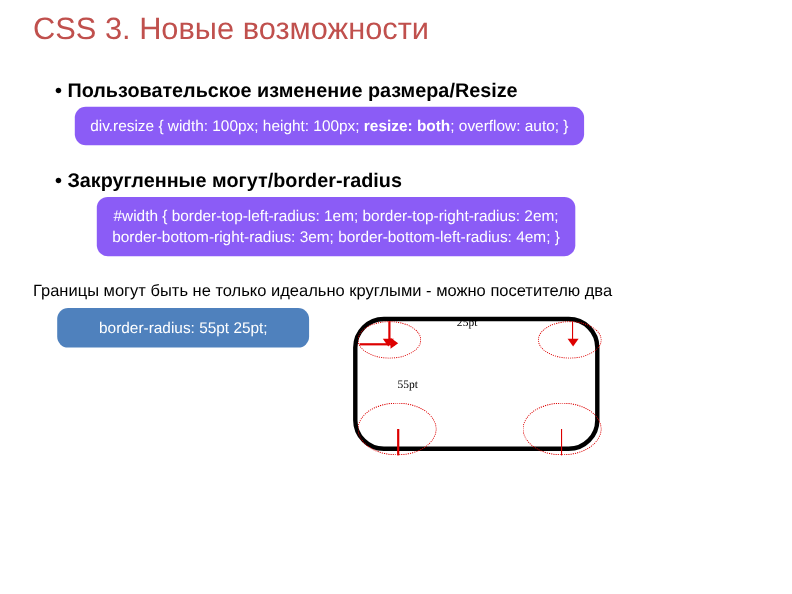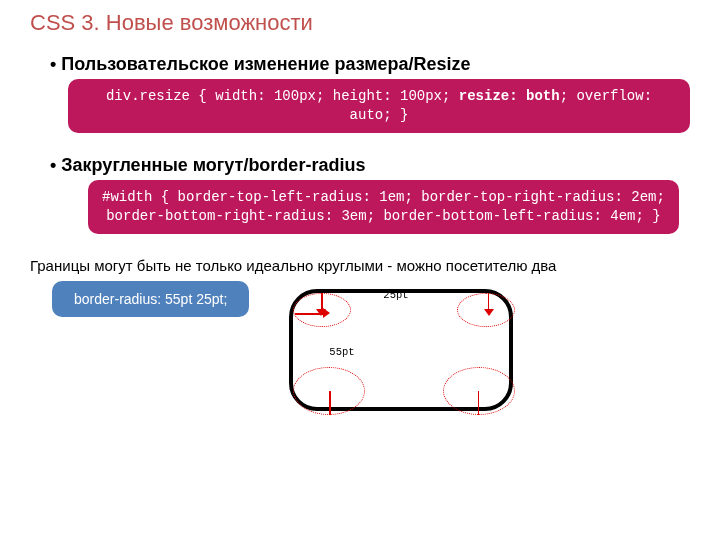--- a/index.html
+++ b/index.html
@@ -11,60 +11,60 @@
     background: #ffffff;
     color: #000;
     overflow: hidden;
   }
   .slide {
     padding: 10px 30px 20px 30px;
     box-sizing: border-box;
   }
   .title {
     color: #C0504D;
-    font-size: 22px;
+    font-size: 28px;
     font-weight: normal;
-    margin: 0 0 18px 0;
+    margin: 0 0 30px 0;
     font-family: Arial, sans-serif;
   }
   .bullet {
     font-size: 18px;
     font-weight: bold;
     margin: 0 0 2px 20px;
   }
   .bullet::before {
     content: "• ";
   }
   .para {
     font-size: 15px;
     line-height: 1.3;
     margin: 0 0 6px 0;
   }
   .code-box {
-    background: #be185d;
+    background: #8b5cf6;
     color: #ffffff;
     border-radius: 10px;
     padding: 8px 14px;
     font-size: 14px;
     display: inline-block;
     text-align: center;
     line-height: 1.35;
-    font-family: Liberation Mono, monospace;
+    font-family: Liberation Sans, sans-serif;
   }
   .code-box .em {
     font-weight: bold;
   }
   .box1-wrap { margin: 4px 0 22px 38px; }
   .box2-wrap { margin: 4px 0 22px 58px; }
   .box3-wrap { margin: 4px 0 0 22px; display:flex; align-items:flex-start; gap:40px;}
   .box3 {
     background: #4F81BD;
     color: #ffffff;
     border-radius: 10px;
-    padding: 10px 22px;
+    padding: 10px 38px;
     font-size: 14px;
     text-align: center;
     white-space: nowrap;
   }
   .diagram {
     position: relative;
     width: 230px;
     height: 140px;
     margin-top: -2px;
   }
@@ -102,21 +102,21 @@
   
   .v2 { right: 30px; top: 14px; width:1.5px; height:18px; background:#d00;}
   .v2h { right:25px; top:30px; border-left:5px solid transparent; border-right:5px solid transparent; border-top:7px solid #d00;}
   
   .v3 { left: 40px; bottom: 4px; width:1.5px; height:24px; background:#d00;}
   .v4 { right:40px; bottom: 4px; width:1.5px; height:24px; background:#d00;}
   
   .lbl {
     position: absolute;
     font-size: 10.5px;
-    font-family: Liberation Mono, monospace;
+    font-family: Liberation Serif, serif;
     color: #000;
   }
   .lbl-25 { left: 94px; top: 10px; }
   .lbl-55 { left: 40px; top: 28px; margin-top: 39px; }
   
   .h55 { position:absolute; left:6px; top:34px; width:32px; height:1.5px; background:#d00;}
   .h55h{ position:absolute; left:34px; top:29px; border-top:5px solid transparent; border-bottom:5px solid transparent; border-left:7px solid #d00;}
 </style>
 </head>
 <body>

